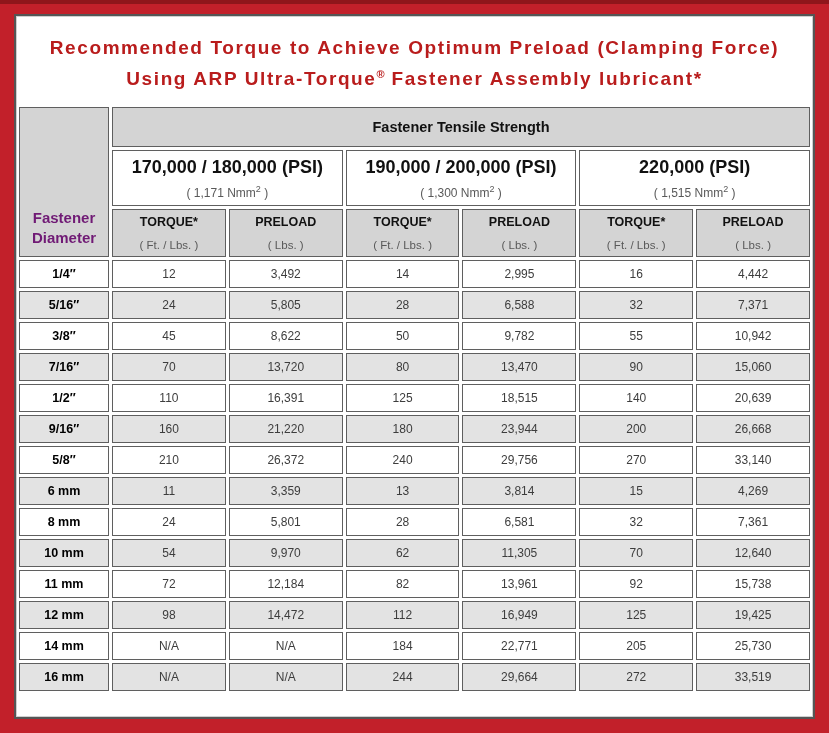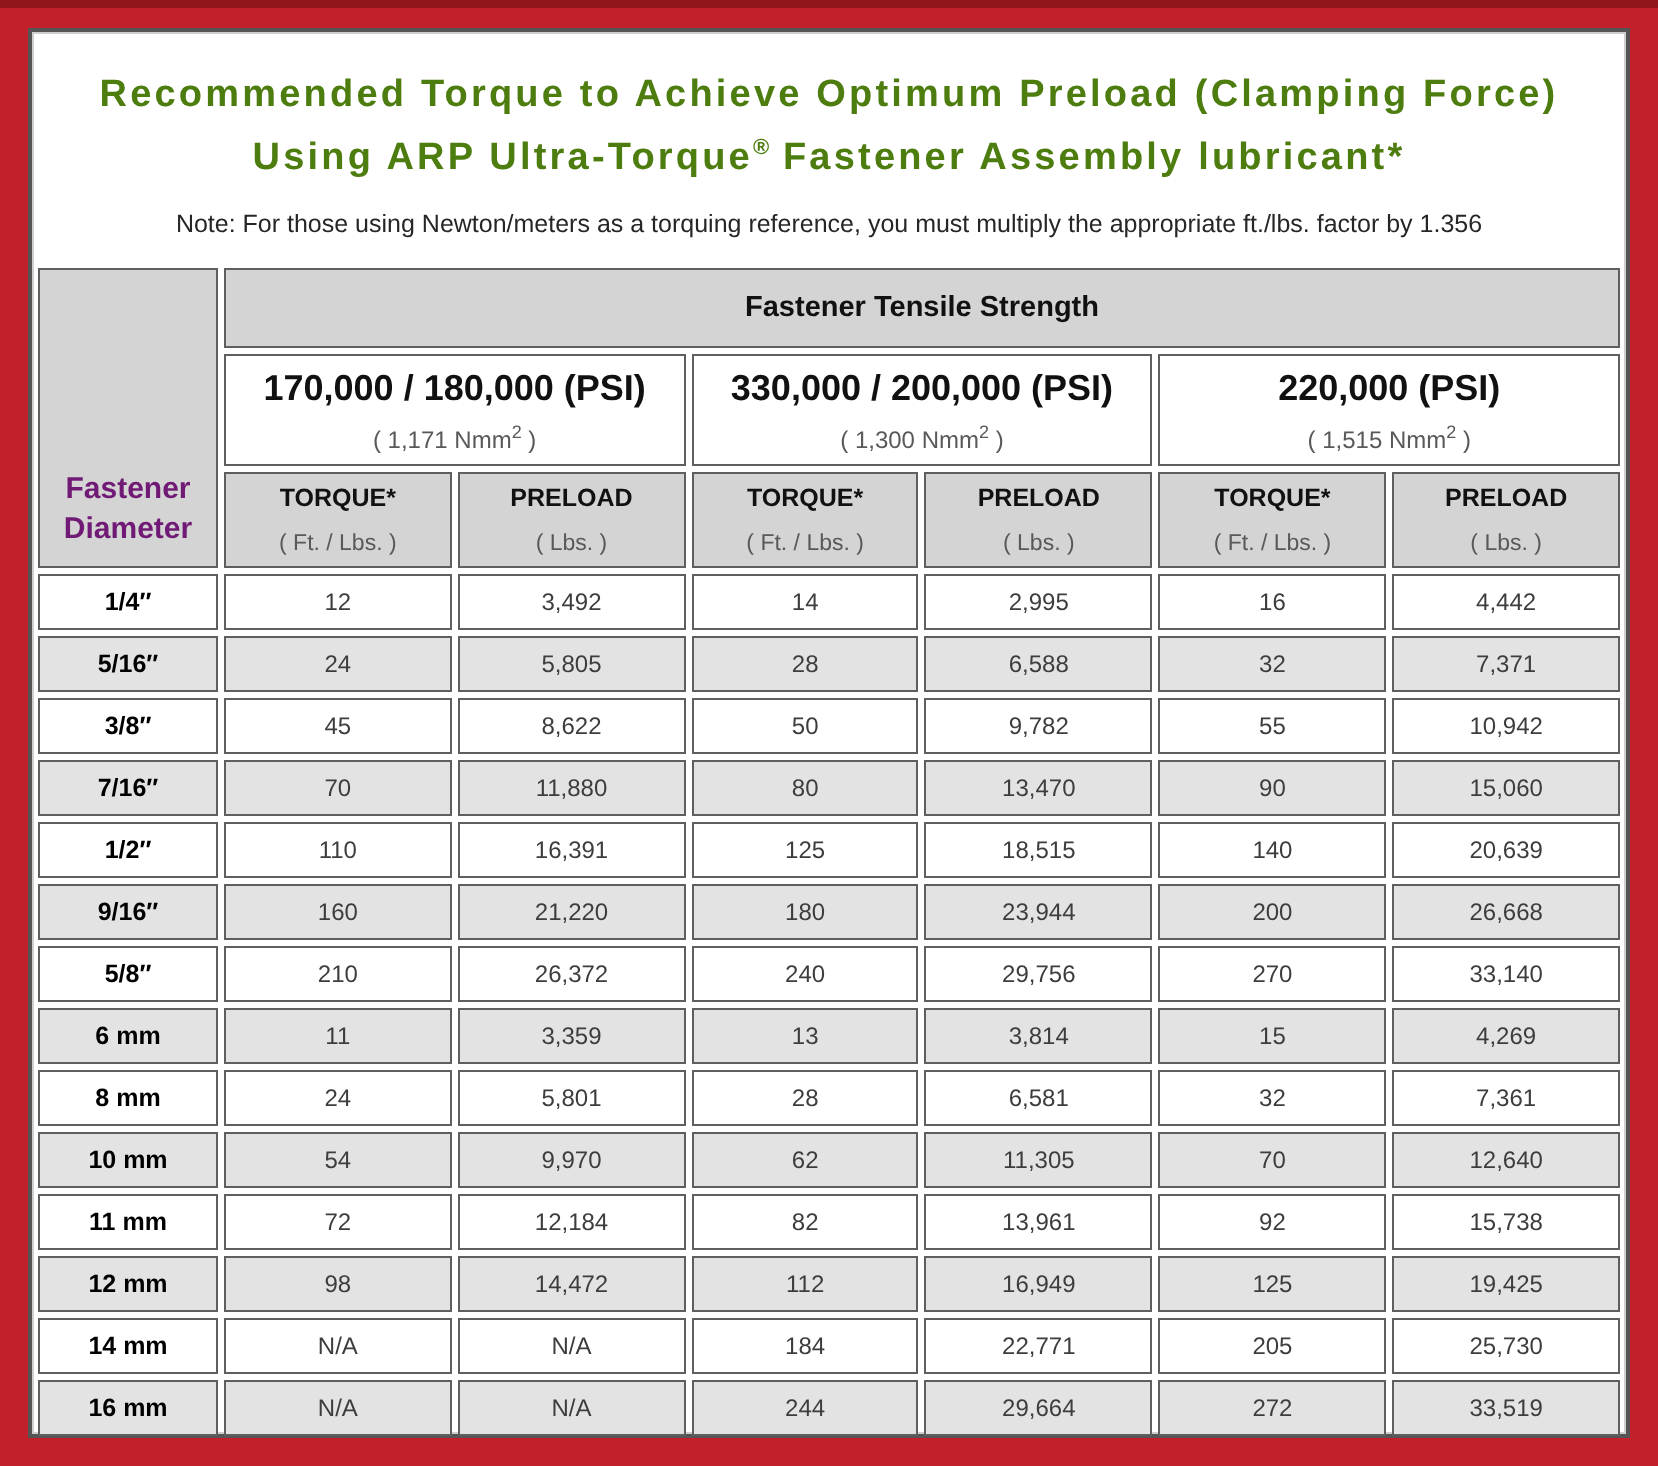--- a/index.html
+++ b/index.html
@@ -24,21 +24,21 @@
     background:var(--frame-top-edge);
   }
   .panel{
     position:absolute;left:14px;top:14px;width:801px;height:705px;
     background:#ffffff;
     border:2px solid var(--panel-border);
     box-shadow:inset 0 0 0 1px #cfcfcf;
   }
   .title-block{padding-top:18px;text-align:center;}
   .t-line{
-    font-size:19px;font-weight:700;color:#4d7c0f;
+    font-size:19px;font-weight:700;color:#b91c1c;
     letter-spacing:1.6px;line-height:27px;white-space:nowrap;
   }
   .t-line sup{font-size:11px;letter-spacing:0;vertical-align:super;}
   .note{
     margin-top:13px;text-align:center;
     font-size:12.5px;color:#262626;letter-spacing:0;white-space:nowrap;
   }
   table{
     width:100%;
     margin-top:12px;
@@ -79,21 +79,20 @@
 
 <div class="frame-top-edge"></div>
 
 <div class="panel">
 
   <div class="title-block">
     <div class="t-line">Recommended Torque to Achieve Optimum Preload (Clamping Force)</div>
     <div class="t-line"><span>Using ARP Ultra-Torque</span><sup>®</sup><span> Fastener Assembly lubricant*</span></div>
   </div>
 
-  <div class="note">Note: For those using Newton/meters as a torquing reference, you must multiply the appropriate ft./lbs. factor by 1.356</div>
 
   <table>
     <colgroup>
       <col style="width:90px">
       <col>
         <col>
         <col>
         <col>
         <col>
         <col>
@@ -105,21 +104,21 @@
           <div>Diameter</div>
         </td>
         <td class="grey tensile" colspan="6">Fastener Tensile Strength</td>
       </tr>
       <tr>
         <td class="psi-cell" colspan="2">
           <div class="psi-main">170,000 / 180,000 (PSI)</div>
           <div class="psi-unit"><span>( 1,171 Nmm</span><sup>2</sup><span> )</span></div>
         </td>
         <td class="psi-cell" colspan="2">
-          <div class="psi-main">330,000 / 200,000 (PSI)</div>
+          <div class="psi-main">190,000 / 200,000 (PSI)</div>
           <div class="psi-unit"><span>( 1,300 Nmm</span><sup>2</sup><span> )</span></div>
         </td>
         <td class="psi-cell" colspan="2">
           <div class="psi-main">220,000 (PSI)</div>
           <div class="psi-unit"><span>( 1,515 Nmm</span><sup>2</sup><span> )</span></div>
         </td>
       </tr>
       <tr id="colhead-row">
           <td class="grey colhead">
             <div class="lbl">TORQUE*</div>
@@ -171,21 +170,21 @@
           <td>45</td>
           <td>8,622</td>
           <td>50</td>
           <td>9,782</td>
           <td>55</td>
           <td>10,942</td>
         </tr>
         <tr class="alt">
           <td class="diam">7/16″</td>
           <td>70</td>
-          <td>11,880</td>
+          <td>13,720</td>
           <td>80</td>
           <td>13,470</td>
           <td>90</td>
           <td>15,060</td>
         </tr>
         <tr>
           <td class="diam">1/2″</td>
           <td>110</td>
           <td>16,391</td>
           <td>125</td>

